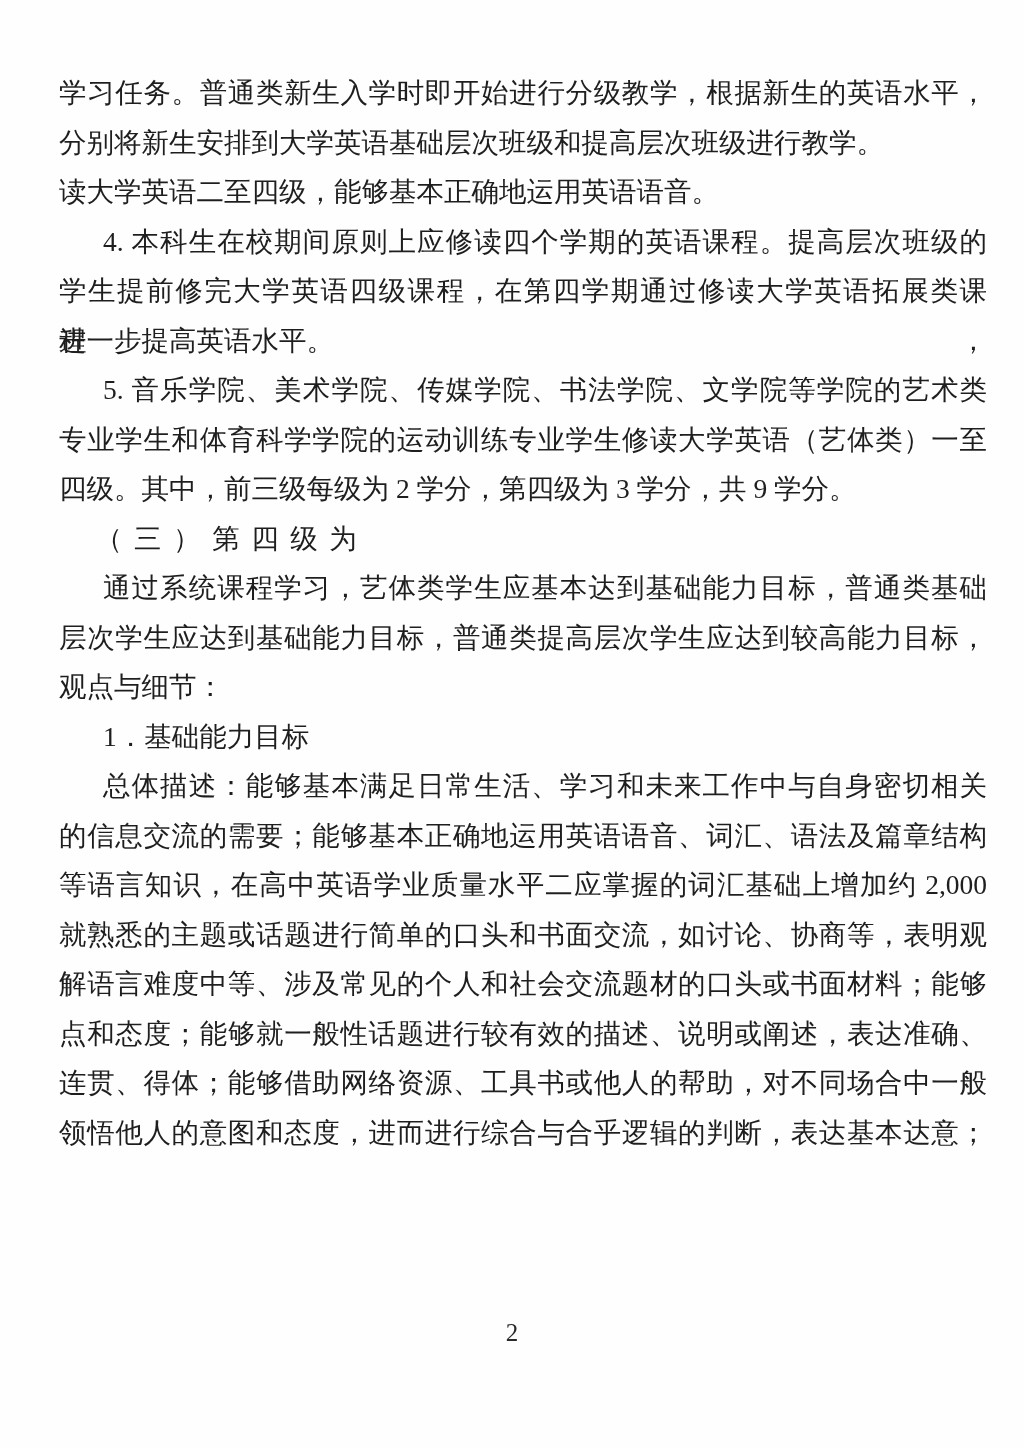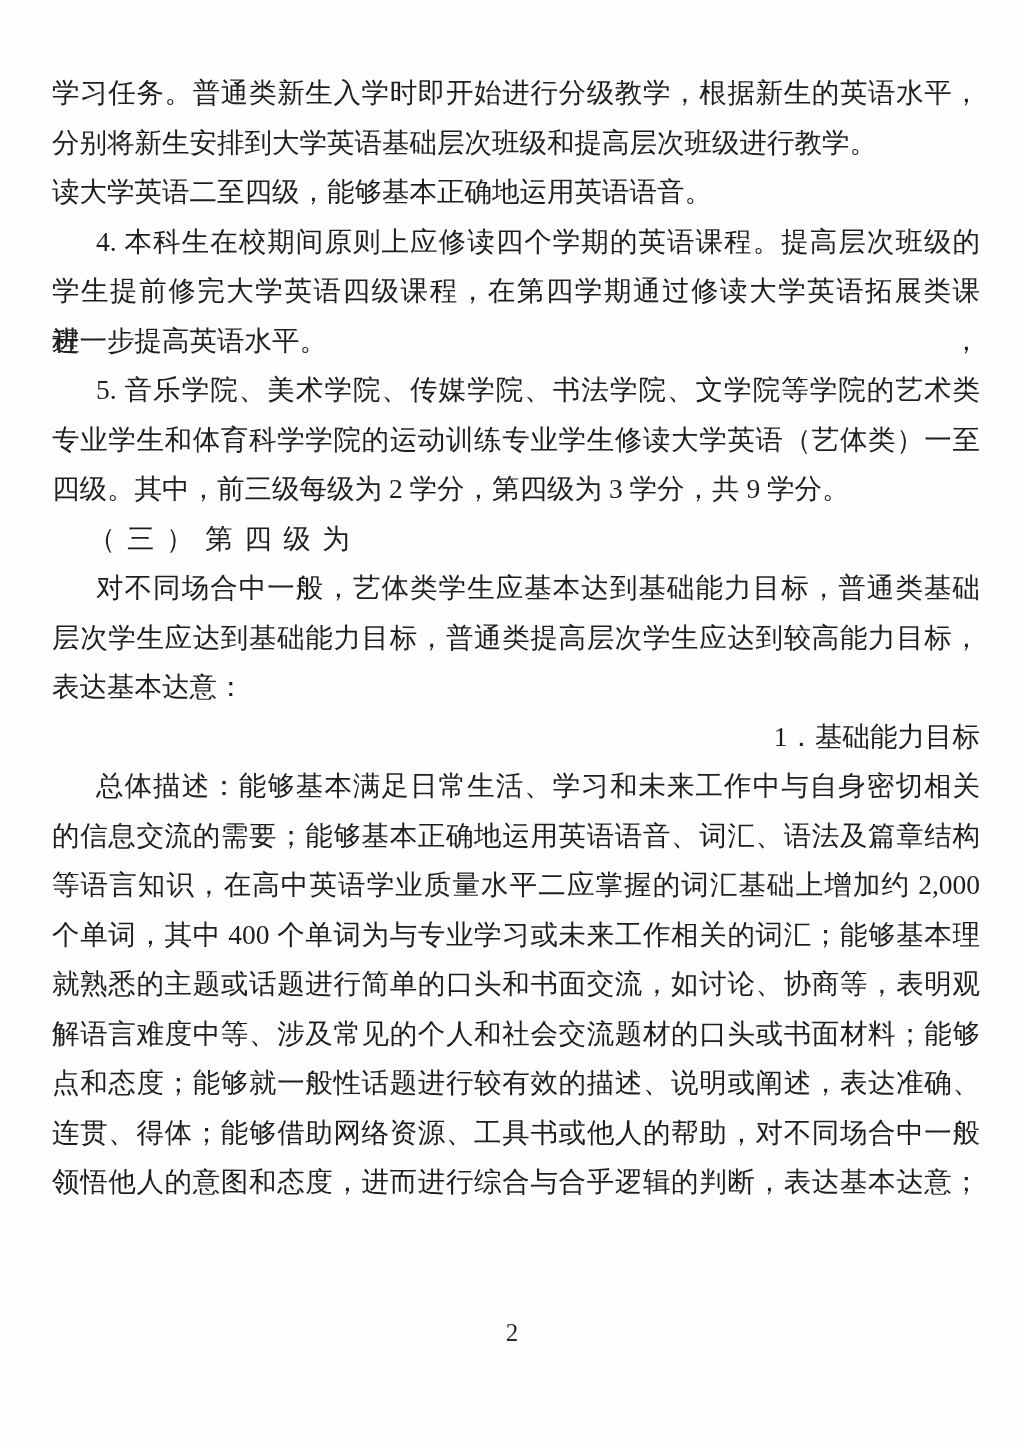--- a/index.html
+++ b/index.html
@@ -11,40 +11,39 @@
     position: relative;
     width: 1024px;
     height: 1447px;
     background: #fefefe;
     color: #1e1e1e;
     font-family: "Liberation Serif", "DejaVu Serif", serif;
     overflow: hidden;
   }
   .text-block {
     position: absolute;
-    left: 52px;
+    left: 59px;
     top: 68px;
     width: 928px;
   }
   .ln {
     font-size: 27.5px;
     line-height: 49.5px;
     height: 49.5px;
     text-align: left;
     overflow: visible;
   }
   
   .j {
     text-align: justify;
     text-align-last: justify;
   }
   
   .ind {
     text-indent: 44px;
-    text-align: right;
   }
   
   .hd {
     text-indent: 36px;
     letter-spacing: 0.42em;
   }
   .footer {
     position: absolute;
     top: 1318px;
     left: 0;
@@ -63,28 +62,27 @@
     <div class="ln j">学习任务。普通类新生入学时即开始进行分级教学，根据新生的英语水平，</div>
     <div class="ln">分别将新生安排到大学英语基础层次班级和提高层次班级进行教学。</div>
     <div class="ln">读大学英语二至四级，能够基本正确地运用英语语音。</div>
     <div class="ln j ind">4. 本科生在校期间原则上应修读四个学期的英语课程。提高层次班级的</div>
     <div class="ln j">学生提前修完大学英语四级课程，在第四学期通过修读大学英语拓展类课程，</div>
     <div class="ln">进一步提高英语水平。</div>
     <div class="ln j ind">5. 音乐学院、美术学院、传媒学院、书法学院、文学院等学院的艺术类</div>
     <div class="ln j">专业学生和体育科学学院的运动训练专业学生修读大学英语（艺体类）一至</div>
     <div class="ln">四级。其中，前三级每级为 2 学分，第四级为 3 学分，共 9 学分。</div>
     <div class="ln hd">（三）第四级为</div>
-    <div class="ln j ind">对不同场合中一般，艺体类学生应基本达到基础能力目标，普通类基础</div>
+    <div class="ln j ind">通过系统课程学习，艺体类学生应基本达到基础能力目标，普通类基础</div>
     <div class="ln j">层次学生应达到基础能力目标，普通类提高层次学生应达到较高能力目标，</div>
-    <div class="ln">表达基本达意：</div>
+    <div class="ln">观点与细节：</div>
     <div class="ln ind">1．基础能力目标</div>
     <div class="ln j ind">总体描述：能够基本满足日常生活、学习和未来工作中与自身密切相关</div>
     <div class="ln j">的信息交流的需要；能够基本正确地运用英语语音、词汇、语法及篇章结构</div>
     <div class="ln j">等语言知识，在高中英语学业质量水平二应掌握的词汇基础上增加约 2,000</div>
-    <div class="ln j">个单词，其中 400 个单词为与专业学习或未来工作相关的词汇；能够基本理</div>
     <div class="ln j">就熟悉的主题或话题进行简单的口头和书面交流，如讨论、协商等，表明观</div>
     <div class="ln j">解语言难度中等、涉及常见的个人和社会交流题材的口头或书面材料；能够</div>
     <div class="ln j">点和态度；能够就一般性话题进行较有效的描述、说明或阐述，表达准确、</div>
     <div class="ln j">连贯、得体；能够借助网络资源、工具书或他人的帮助，对不同场合中一般</div>
     <div class="ln j">领悟他人的意图和态度，进而进行综合与合乎逻辑的判断，表达基本达意；</div>
   </div>
   <div class="footer">2</div>
 </div>
 
 </body></html>

